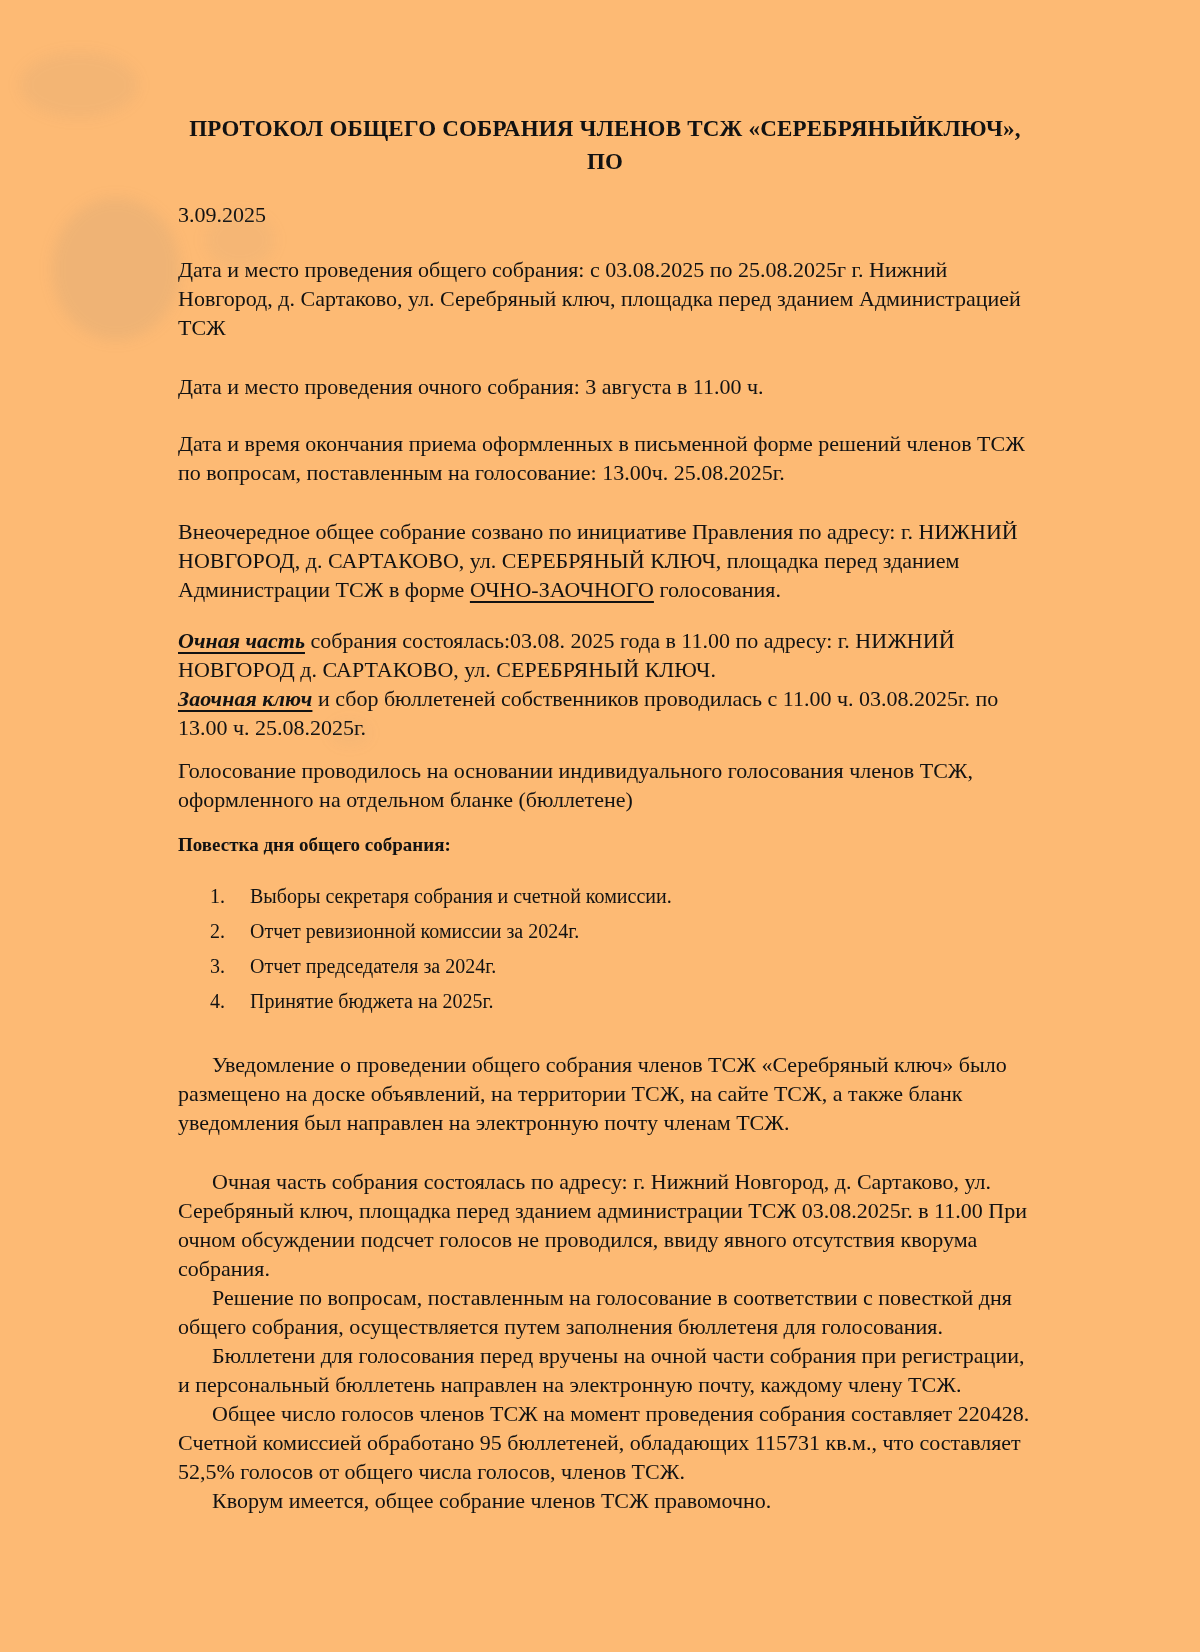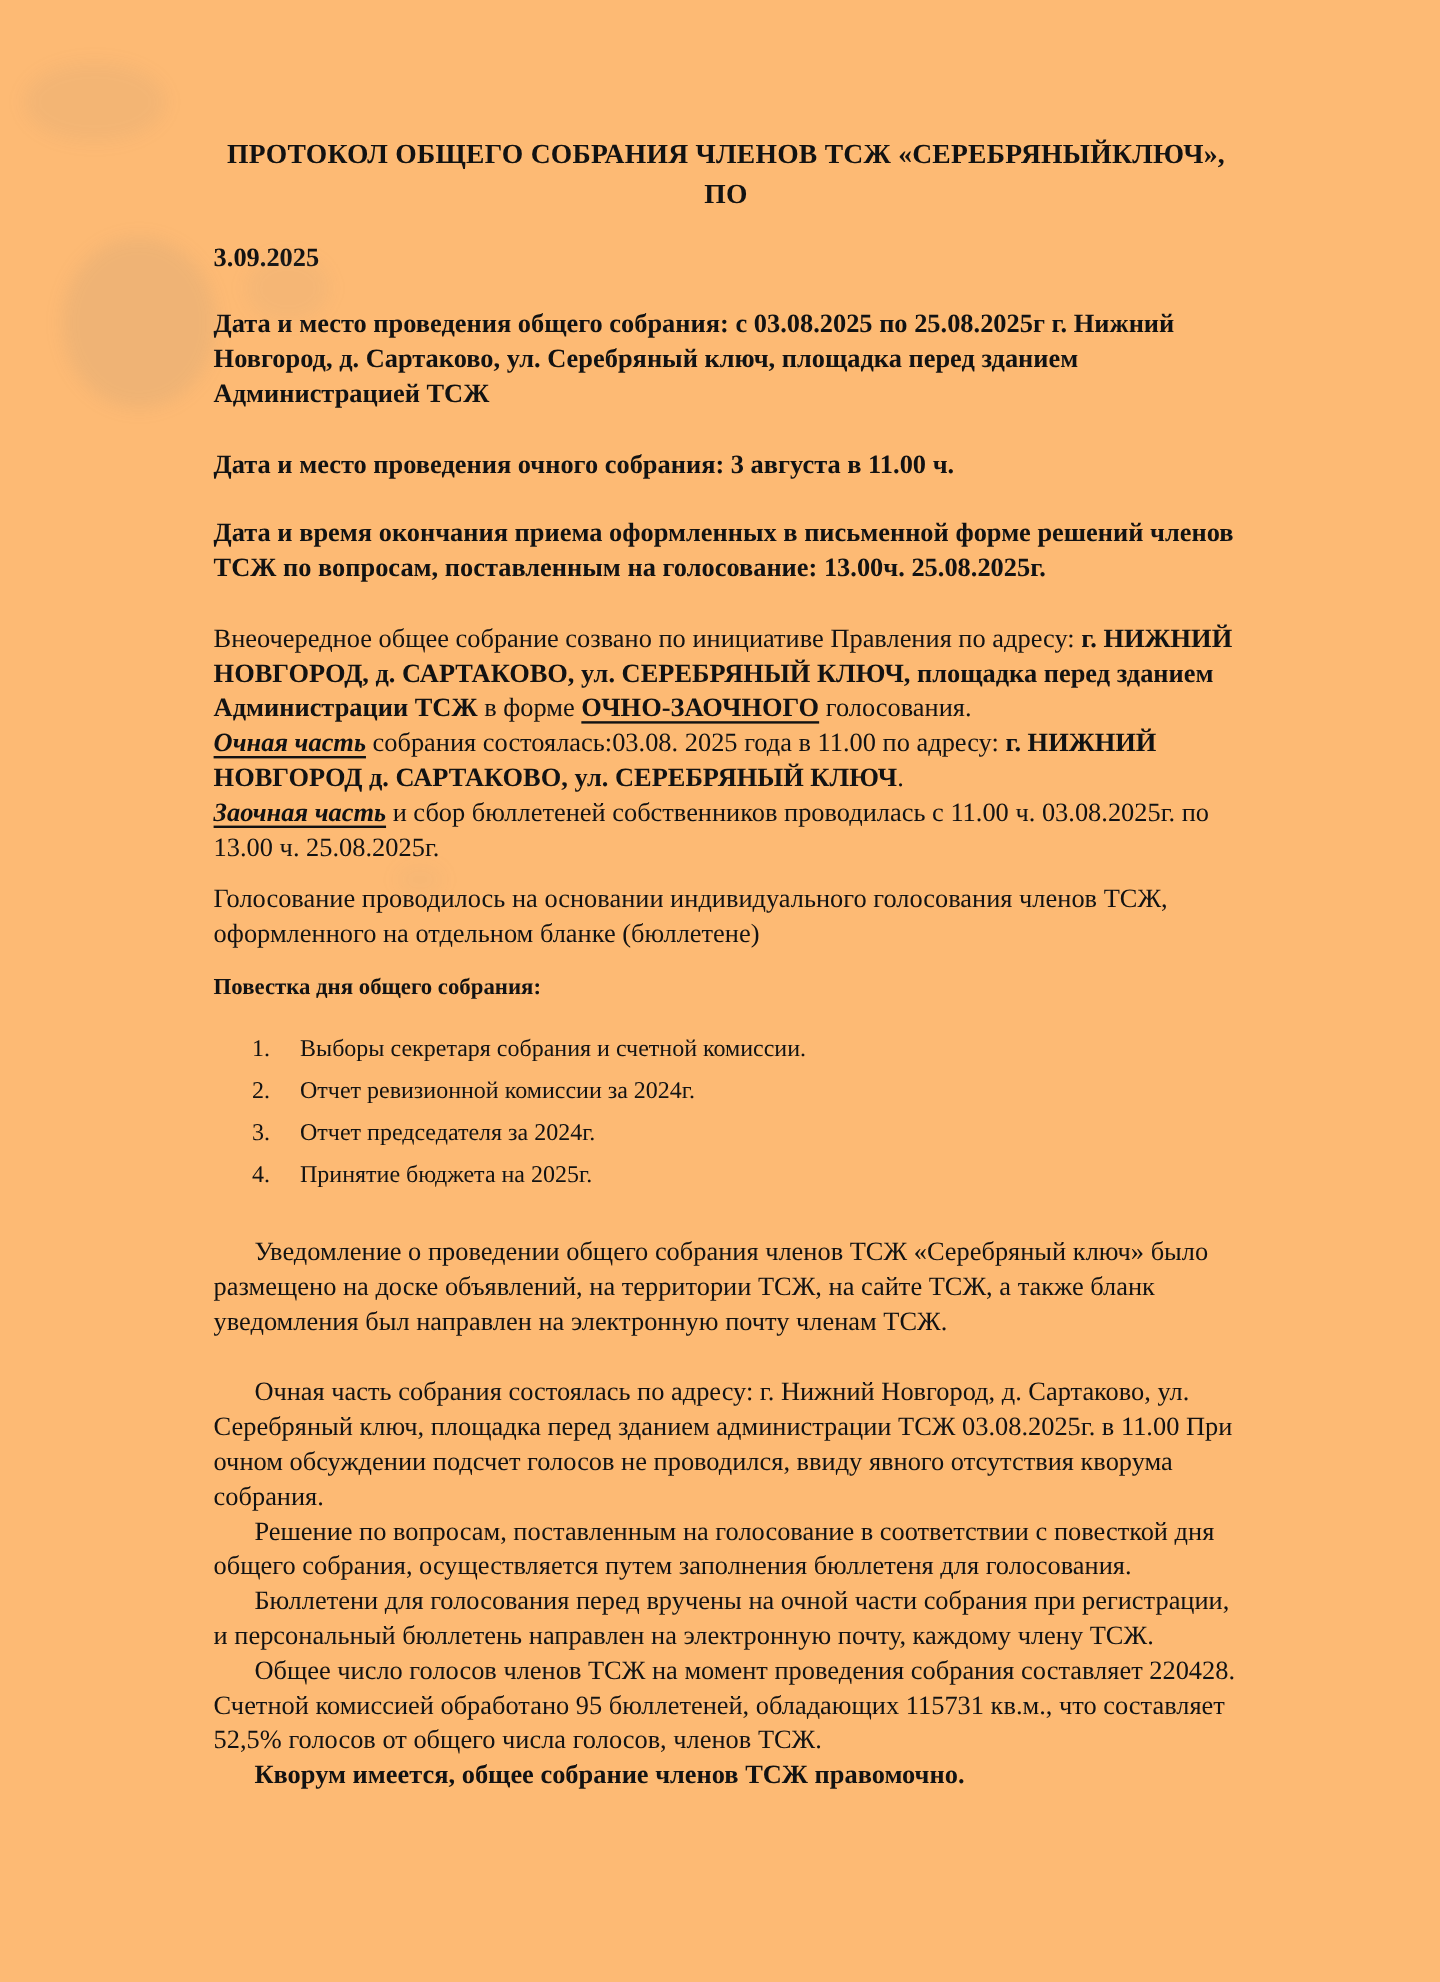--- a/index.html
+++ b/index.html
@@ -41,29 +41,29 @@
     text-align: center;
     line-height: 33px;
     margin: 0 0 22px 0;
     letter-spacing: 0.2px;
   }
   p {
     font-size: 22px;
     line-height: 29px;
     margin: 0;
   }
-  .b  { font-weight: bold; }
+  .b  { font-weight: normal; }
   .bi { font-weight: bold; font-style: italic; }
   .u  { text-decoration: underline; text-decoration-thickness: 2px; text-underline-offset: 4px; }
   .date        { margin: 0 0 26px 0; }
   .mb-lg       { margin-bottom: 30px; }
   .mb-md       { margin-bottom: 28px; }
   .mb-sm       { margin-bottom: 14px; }
   .mb-xs       { margin-bottom: 0; }
-  .p-convoc    { }
+  .p-convoc    { margin-bottom: 22px; }
   .p-vote-note { margin-bottom: 20px; }
   .agenda-heading {
     font-size: 19px;
     font-weight: bold;
     margin: 4px 0 26px 0;
   }
   ol.agenda {
     list-style: none;
     margin: 0 0 34px 0;
     padding: 0 0 0 32px;
@@ -98,21 +98,21 @@
   <p class="b mb-lg">Дата и место проведения общего собрания: с 03.08.2025 по 25.08.2025г г. Нижний Новгород, д. Сартаково, ул. Серебряный ключ, площадка перед зданием Администрацией ТСЖ</p>
 
   <p class="b mb-md">Дата и место проведения очного собрания: 3 августа в 11.00 ч.</p>
 
   <p class="b mb-lg">Дата и время окончания приема оформленных в письменной форме решений членов ТСЖ по вопросам, поставленным на голосование: 13.00ч. 25.08.2025г.</p>
 
   <p class="p-convoc"><span>Внеочередное общее собрание созвано по инициативе Правления по адресу: </span><span class="b">г. НИЖНИЙ НОВГОРОД, д. САРТАКОВО, ул. СЕРЕБРЯНЫЙ КЛЮЧ, площадка перед зданием Администрации ТСЖ</span><span> в форме </span><span class="b u">ОЧНО-ЗАОЧНОГО</span><span> голосования.</span></p>
 
   <p class="mb-xs"><span class="bi u">Очная часть</span><span> собрания состоялась:03.08. 2025 года в 11.00 по адресу: </span><span class="b">г. НИЖНИЙ НОВГОРОД д. САРТАКОВО, ул. СЕРЕБРЯНЫЙ КЛЮЧ</span><span>.</span></p>
 
-  <p class="mb-sm"><span class="bi u">Заочная часть</span><span> и сбор бюллетеней собственников проводилась с 11.00 ч. 03.08.2025г. по 13.00 ч. 25.08.2025г.</span></p>
+  <p class="mb-sm"><span class="bi u">Заочная ключ</span><span> и сбор бюллетеней собственников проводилась с 11.00 ч. 03.08.2025г. по 13.00 ч. 25.08.2025г.</span></p>
 
   <p class="p-vote-note">Голосование проводилось на основании индивидуального голосования членов ТСЖ, оформленного на отдельном бланке (бюллетене)</p>
 
   <div class="agenda-heading">Повестка дня общего собрания:</div>
 
   <ol class="agenda">
     <li><span class="num">1.</span><span>Выборы секретаря собрания и счетной комиссии.</span></li>
     <li><span class="num">2.</span><span>Отчет ревизионной комиссии за 2024г.</span></li>
     <li><span class="num">3.</span><span>Отчет председателя за 2024г.</span></li>
     <li><span class="num">4.</span><span>Принятие бюджета на 2025г.</span></li>

